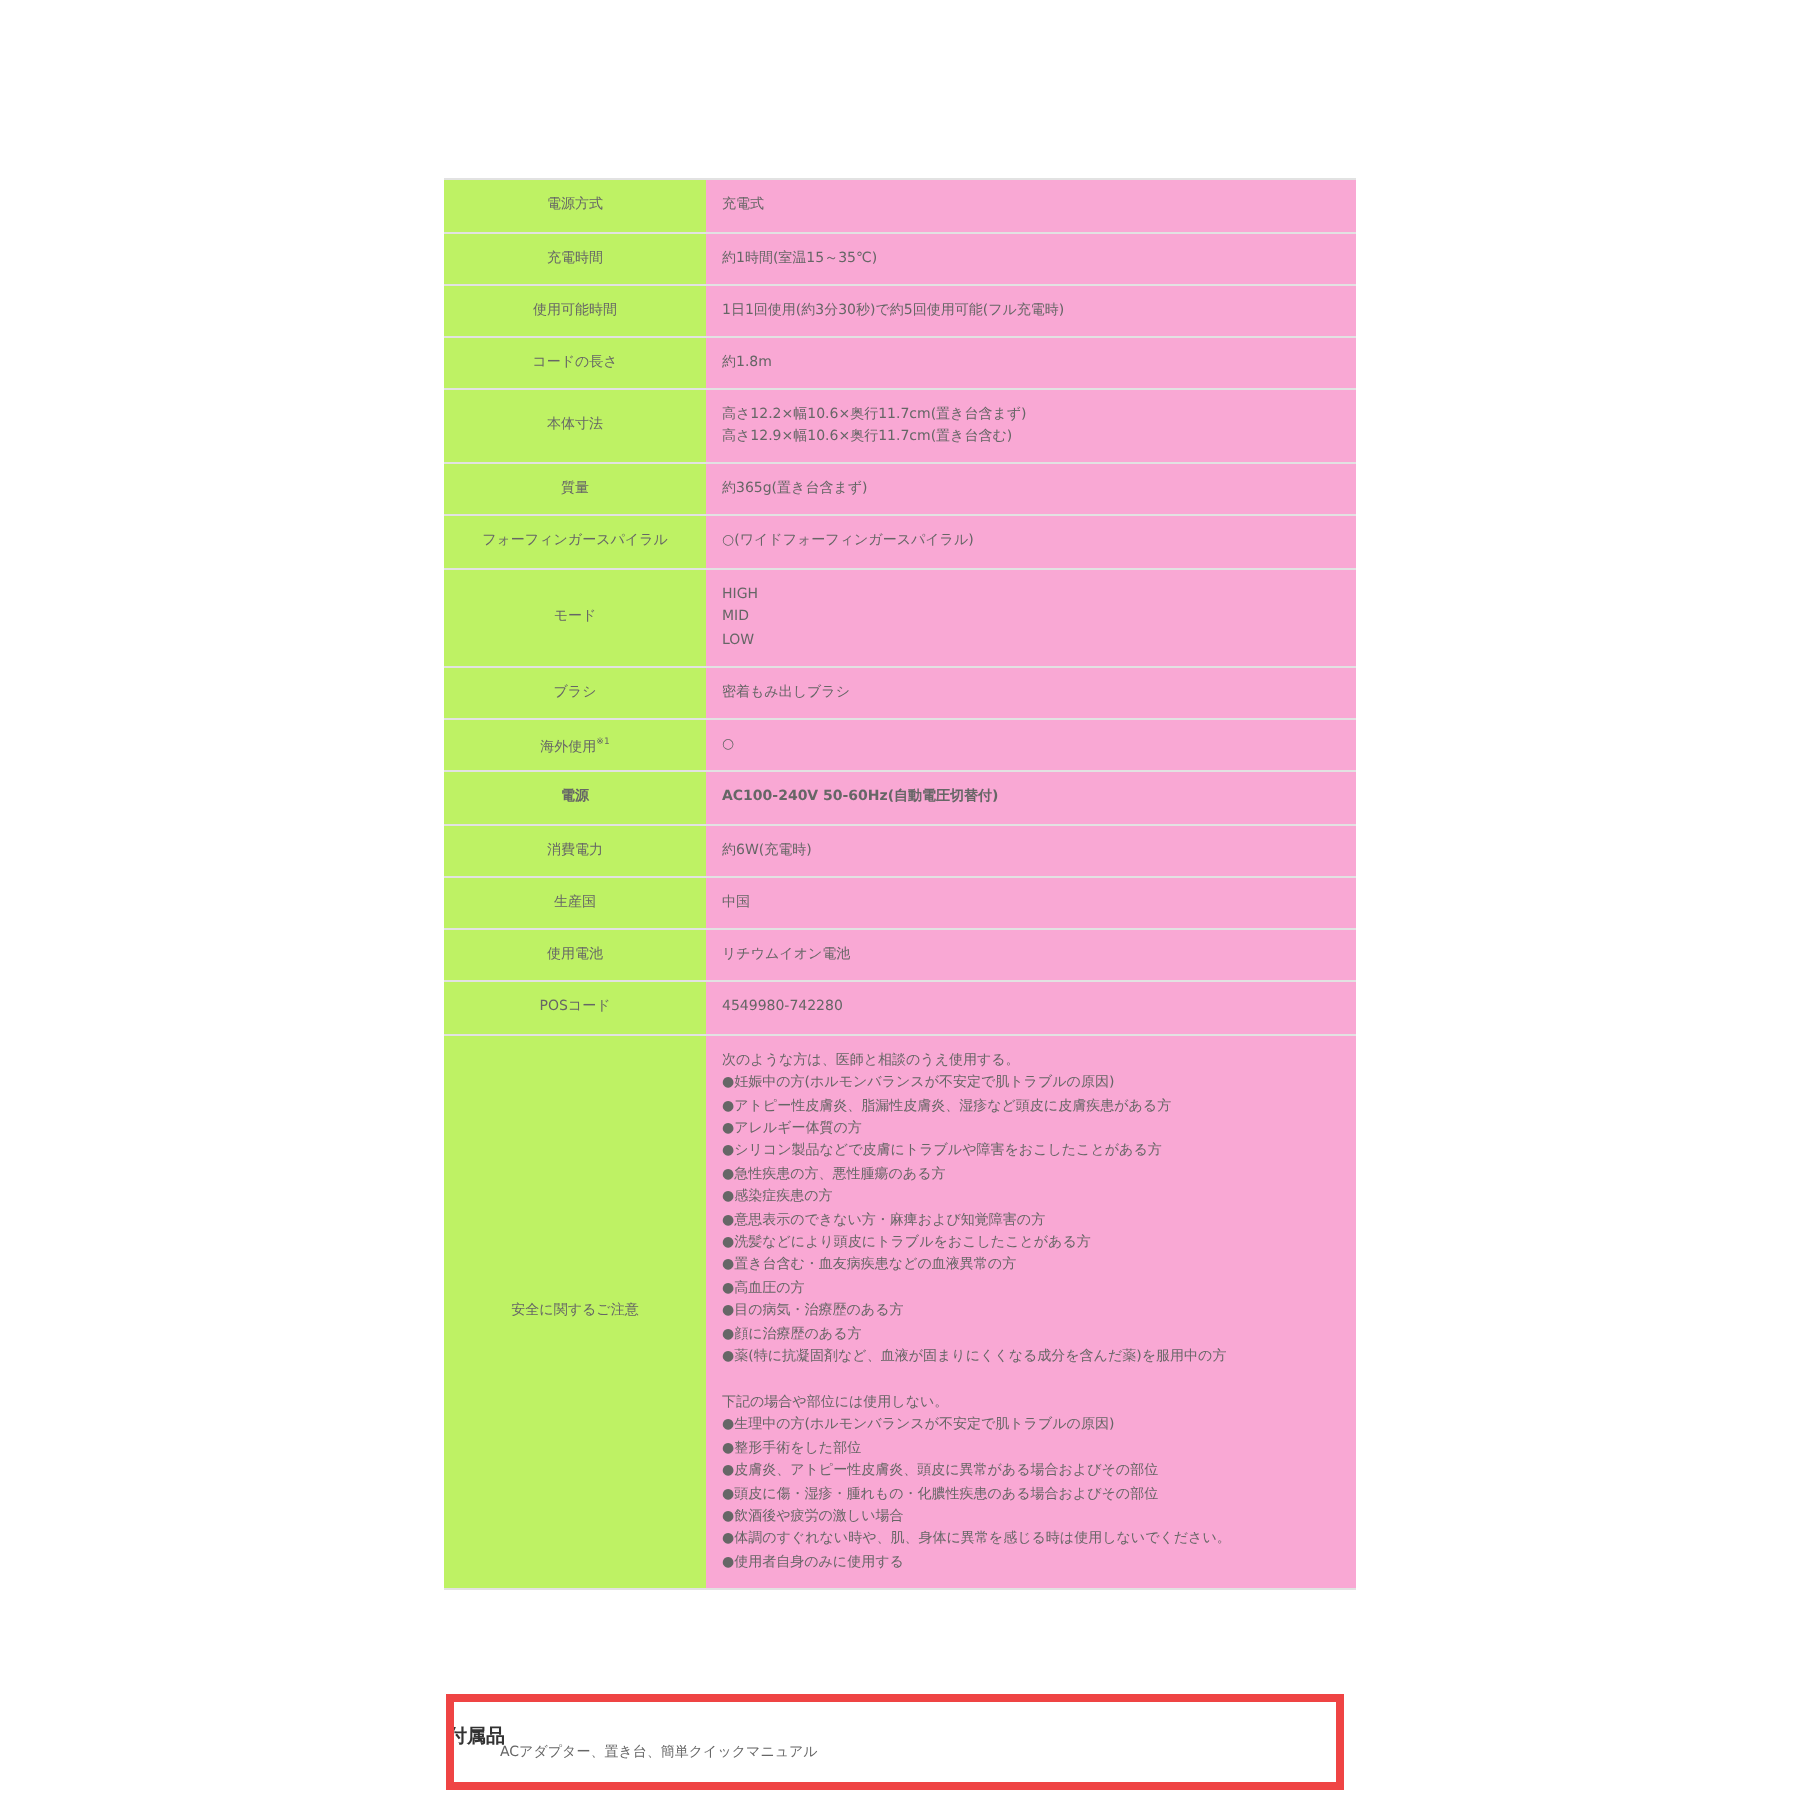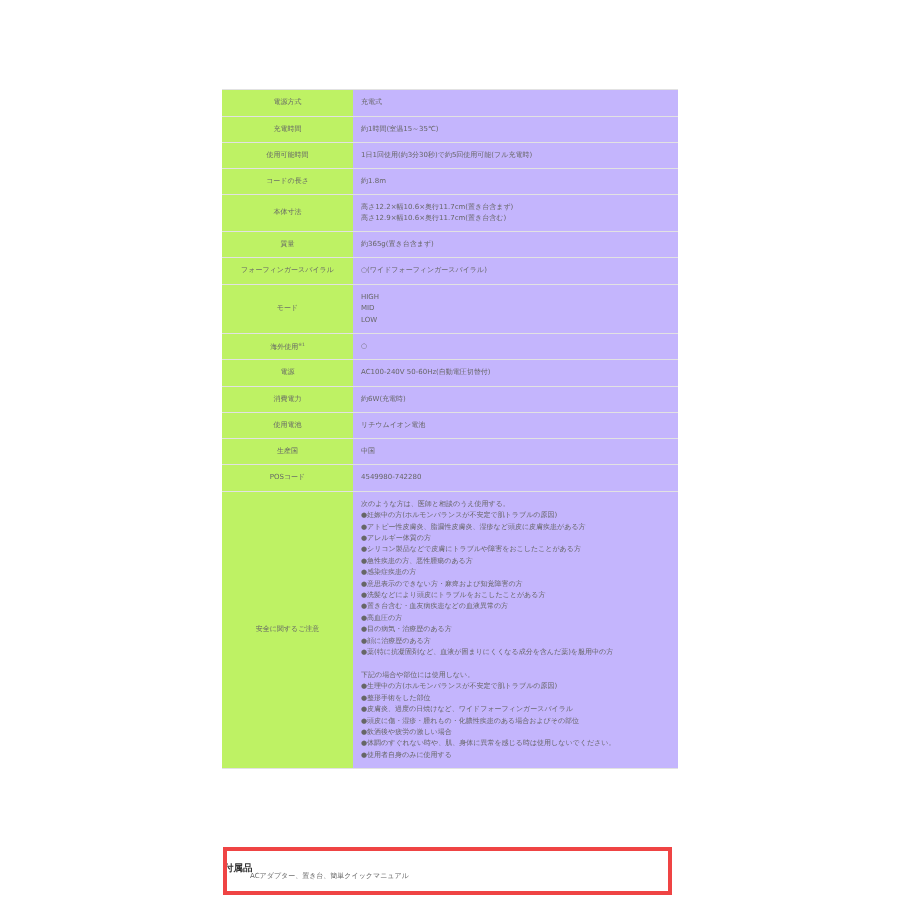--- a/index.html
+++ b/index.html
@@ -3,21 +3,21 @@
 <meta charset="utf-8">
 <style>
   html, body { margin: 0; padding: 0; background: #ffffff; }
   body { width: 900px; height: 900px; position: relative; overflow: hidden;
          font-family: "DejaVu Sans", "Liberation Sans", sans-serif; color: #555; }
   .spec-table { position: absolute; left: 222px; top: 89px; width: 456px;
                 border-collapse: collapse; border-top: 1px solid #e2e2e2; }
   .spec-table td { border-bottom: 1px solid #e2e2e2; font-size: 7px; line-height: 11.4px;
                    vertical-align: middle; padding: 0; }
   .spec-table td.label { width: 131px; background: #bef264; text-align: center; color: #666; }
-  .spec-table td.value { background: #c4b5fd; padding-left: 8px; color: #666; }
+  .spec-table td.value { background: #f9a8d4; padding-left: 8px; color: #666; }
   .sup { font-size: 4.5px; vertical-align: super; }
   .val-line { display: block; }
   .accessory-title { position: absolute; left: 224px; top: 862px; font-size: 9.5px;
                      color: #333; font-weight: bold; }
   .accessory-box { position: absolute; left: 223px; top: 847px; width: 449px; height: 48px;
                    border: 4px solid #ef4444; box-sizing: border-box; }
   .accessory-text { position: absolute; left: 23px; top: 20px; font-size: 7px; color: #666; }
 </style>
 </head>
 <body>
@@ -69,47 +69,53 @@
       </tr>
       <tr style="height: 49px;">
         <td class="label"><span>モード</span></td>
         <td class="value">
           <span class="val-line">HIGH</span>
           <span class="val-line">MID</span>
           <span class="val-line">LOW</span>
         </td>
       </tr>
       <tr style="height: 26px;">
+        <td class="label"><span>ブラシ</span></td>
+        <td class="value">
+          <span class="val-line">密着もみ出しブラシ</span>
+        </td>
+      </tr>
+      <tr style="height: 26px;">
         <td class="label"><span>海外使用</span><span class="sup">※1</span></td>
         <td class="value">
           <span class="val-line">○</span>
         </td>
       </tr>
-      <tr style="height: 27px;">
+      <tr style="height: 27px; font-weight: bold;">
         <td class="label"><span>電源</span></td>
         <td class="value">
           <span class="val-line">AC100-240V 50-60Hz(自動電圧切替付)</span>
         </td>
       </tr>
       <tr style="height: 26px;">
         <td class="label"><span>消費電力</span></td>
         <td class="value">
           <span class="val-line">約6W(充電時)</span>
         </td>
       </tr>
       <tr style="height: 26px;">
+        <td class="label"><span>生産国</span></td>
+        <td class="value">
+          <span class="val-line">中国</span>
+        </td>
+      </tr>
+      <tr style="height: 26px;">
         <td class="label"><span>使用電池</span></td>
         <td class="value">
           <span class="val-line">リチウムイオン電池</span>
-        </td>
-      </tr>
-      <tr style="height: 26px;">
-        <td class="label"><span>生産国</span></td>
-        <td class="value">
-          <span class="val-line">中国</span>
         </td>
       </tr>
       <tr style="height: 27px;">
         <td class="label"><span>POSコード</span></td>
         <td class="value">
           <span class="val-line">4549980-742280</span>
         </td>
       </tr>
       <tr style="height: 277px;">
         <td class="label"><span>安全に関するご注意</span></td>
@@ -125,21 +131,21 @@
           <span class="val-line">●洗髪などにより頭皮にトラブルをおこしたことがある方</span>
           <span class="val-line">●置き台含む・血友病疾患などの血液異常の方</span>
           <span class="val-line">●高血圧の方</span>
           <span class="val-line">●目の病気・治療歴のある方</span>
           <span class="val-line">●顔に治療歴のある方</span>
           <span class="val-line">●薬(特に抗凝固剤など、血液が固まりにくくなる成分を含んだ薬)を服用中の方</span>
           <span class="val-line">&nbsp;</span>
           <span class="val-line">下記の場合や部位には使用しない。</span>
           <span class="val-line">●生理中の方(ホルモンバランスが不安定で肌トラブルの原因)</span>
           <span class="val-line">●整形手術をした部位</span>
-          <span class="val-line">●皮膚炎、過度の日焼けなど、ワイドフォーフィンガースパイラル</span>
+          <span class="val-line">●皮膚炎、アトピー性皮膚炎、頭皮に異常がある場合およびその部位</span>
           <span class="val-line">●頭皮に傷・湿疹・腫れもの・化膿性疾患のある場合およびその部位</span>
           <span class="val-line">●飲酒後や疲労の激しい場合</span>
           <span class="val-line">●体調のすぐれない時や、肌、身体に異常を感じる時は使用しないでください。</span>
           <span class="val-line">●使用者自身のみに使用する</span>
         </td>
       </tr>
     </tbody>
 </table>
 
 <div class="accessory-title">付属品</div>

